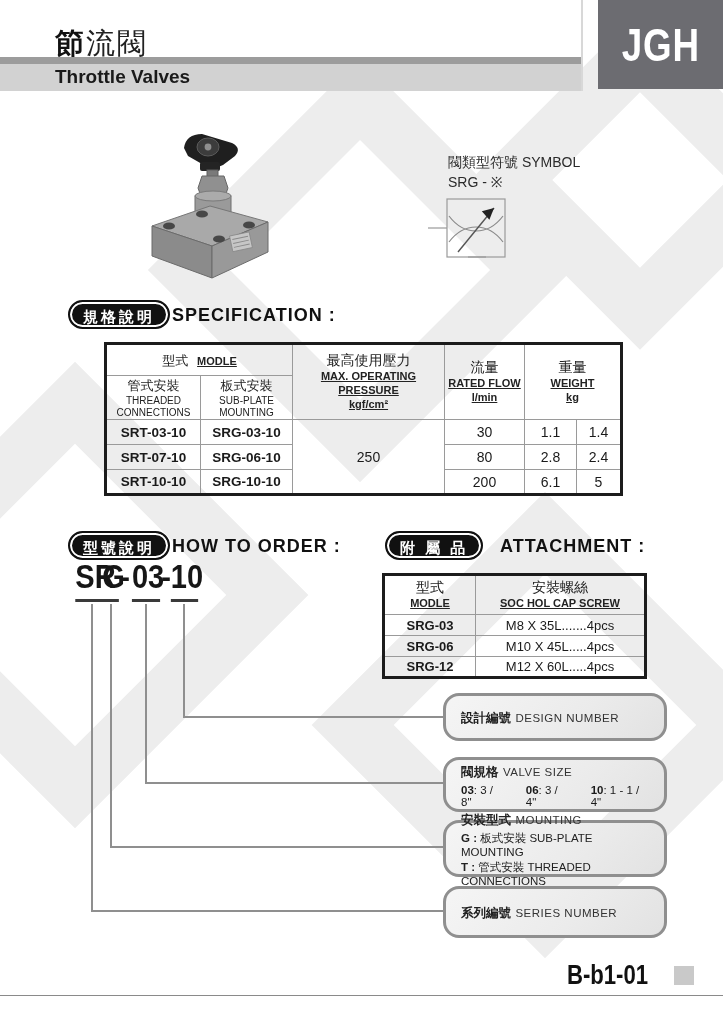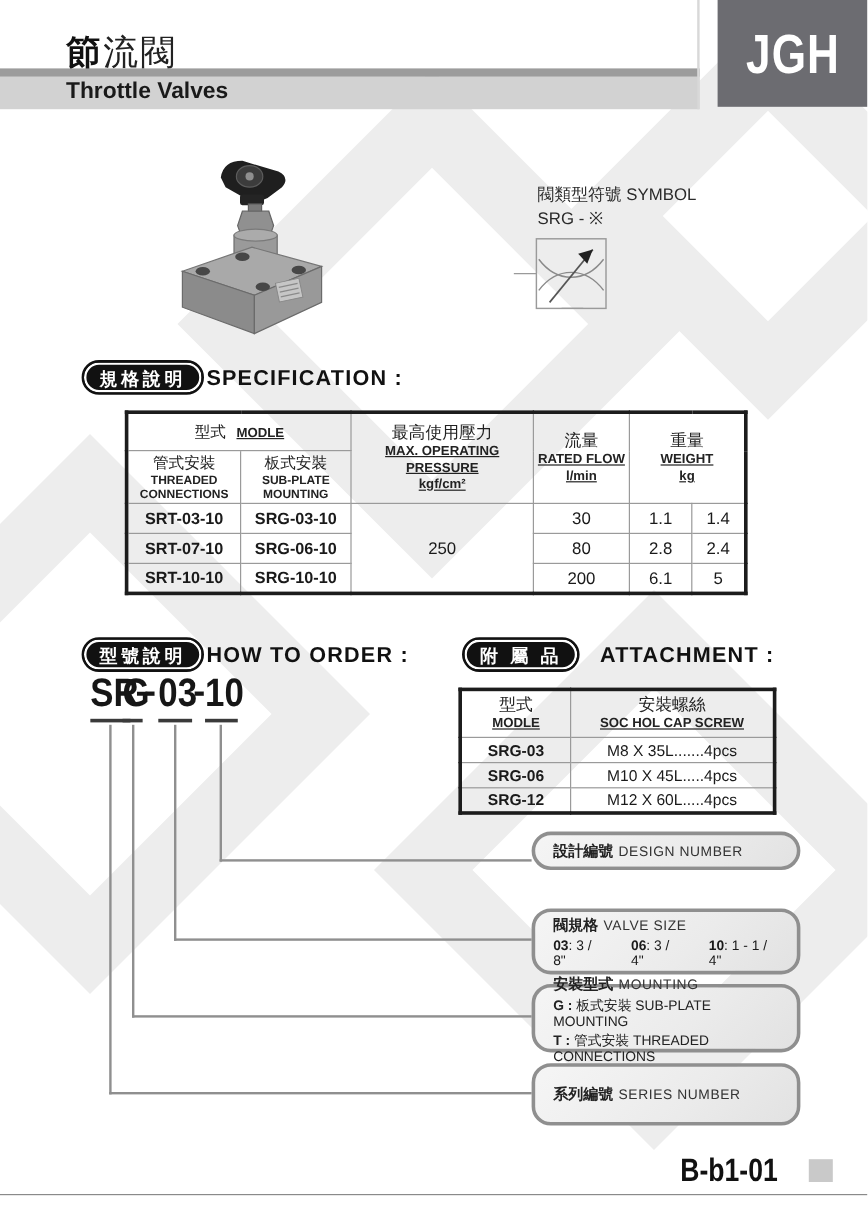--- a/index.html
+++ b/index.html
@@ -33,21 +33,21 @@
   
   .badge { position:absolute; background:#111; color:#fff; border-radius:15px; font-size:15px; font-weight:bold; letter-spacing:3px; height:29px; line-height:29px; text-align:center; padding:0 13px; border:2px solid #111; box-shadow:0 0 0 2px #fff inset; }
   .sec-title { position:absolute; font-size:18px; font-weight:bold; letter-spacing:1px; color:#111; }
 
   
   table { border-collapse:collapse; }
   .spec-table { position:absolute; left:104px; top:342px; width:516px; table-layout:fixed; }
   .spec-table td, .spec-table th { border:1px solid #9a9a9a; text-align:center; vertical-align:middle; padding:1px; }
   .spec-table { border:3px solid #1c1c1c; }
   .zh-head { font-size:13px; color:#222; font-weight:normal; }
-  .en-head { font-size:10px; font-weight:bold; color:#222; line-height:1.15; }
+  .en-head { font-size:10px; font-weight:normal; color:#222; line-height:1.15; }
   .en-head-lg { font-size:11px; font-weight:bold; color:#222; line-height:1.25;text-decoration:underline; }
   .cell-model { font-weight:bold; font-size:13.5px; }
   .cell-num { font-size:14px; }
 
   
   .att-table { position:absolute; left:382px; top:573px; width:262px; table-layout:fixed; border:3px solid #1c1c1c; }
   .att-table td, .att-table th { border:1px solid #9a9a9a; text-align:center; vertical-align:middle; padding:1px; }
 
   
   .code-seg { position:absolute; font-size:33px; font-weight:800; color:#161616; text-align:center; border-bottom:3px solid #3a3a3a; padding-bottom:3px; transform:scaleX(0.88); }
@@ -226,21 +226,21 @@
     <div class="code-dash" style="left:120px; top:560px;">-</div>
     <div class="code-seg" style="left:130px; top:558px; width:32px;">03</div>
     <div class="code-dash" style="left:161px; top:560px;">-</div>
     <div class="code-seg" style="left:169px; top:558px; width:31px;">10</div>
 
     <div class="conn" style="left:183px; top:604px; width:260px; height:114px;"></div>
     <div class="conn" style="left:145px; top:604px; width:298px; height:180px;"></div>
     <div class="conn" style="left:110px; top:604px; width:333px; height:244px;"></div>
     <div class="conn" style="left:91px;  top:604px; width:352px; height:308px;"></div>
 
-    <div class="callout" style="top:693px; height:32px;">
+    <div class="callout" style="top:693px; height:48px;">
       <div><span class="t-zh">設計編號</span>
       <span class="t-en">DESIGN NUMBER</span></div>
     </div>
 
     <div class="callout" style="top:757px; height:55px;">
       <div><span class="t-zh">閥規格</span>
       <span class="t-en">VALVE SIZE</span></div>
       <div class="opts">
         <span><b>03</b><span>: 3 / 8"</span></span>
         <span><b>06</b><span>: 3 / 4"</span></span>

